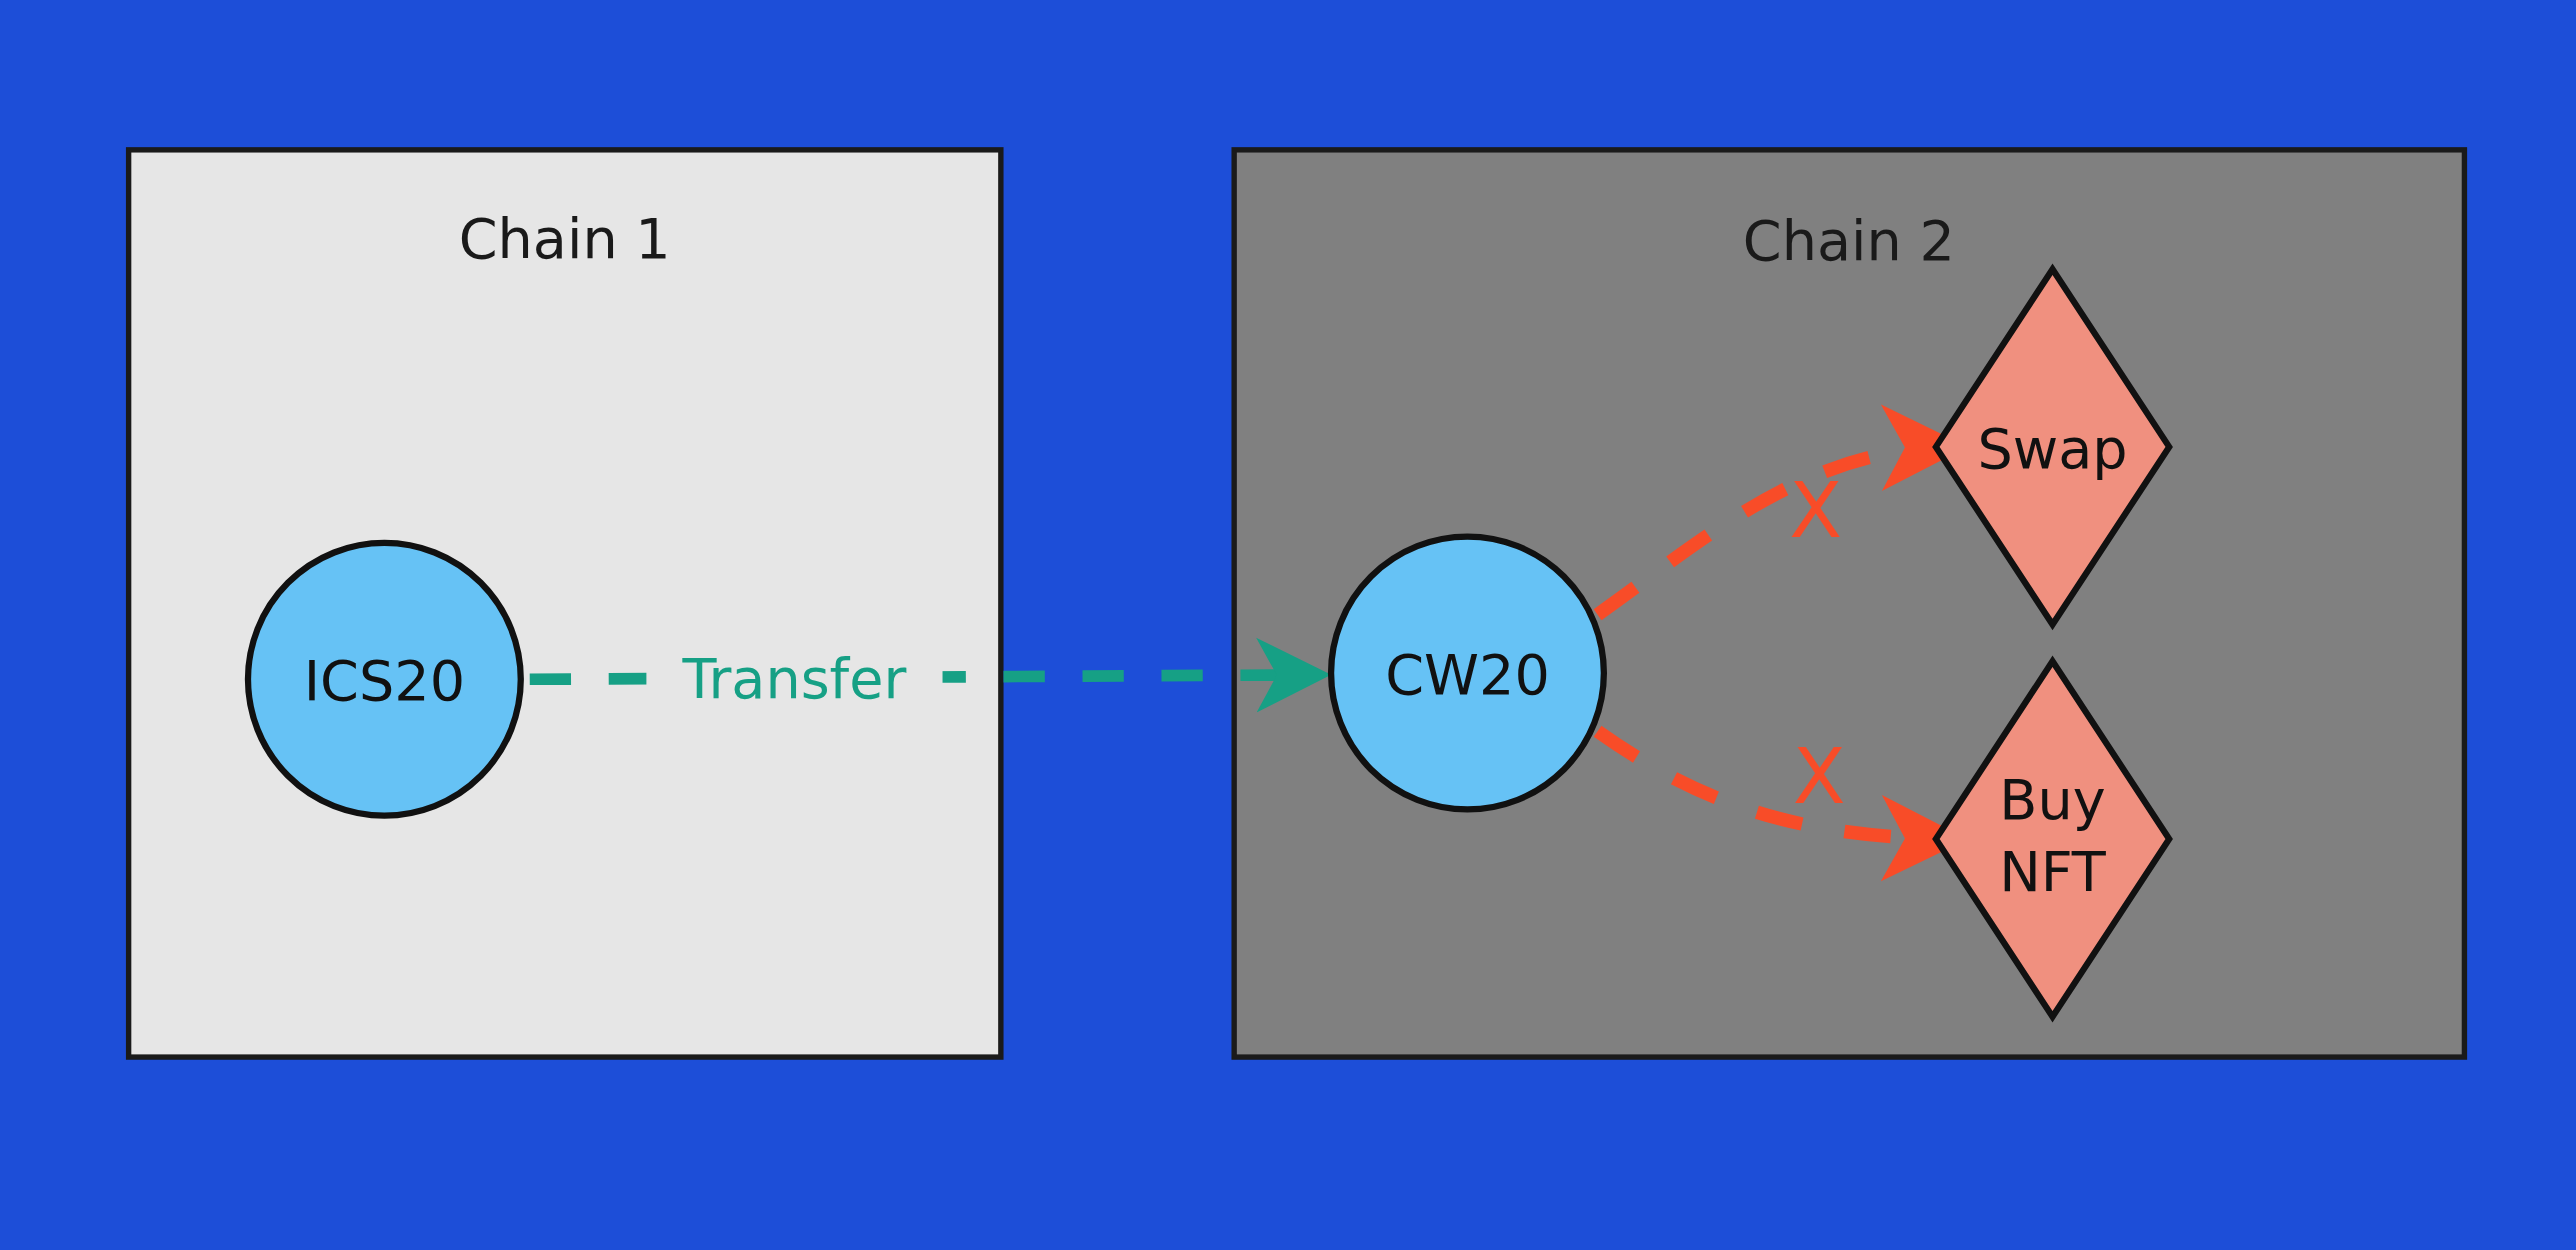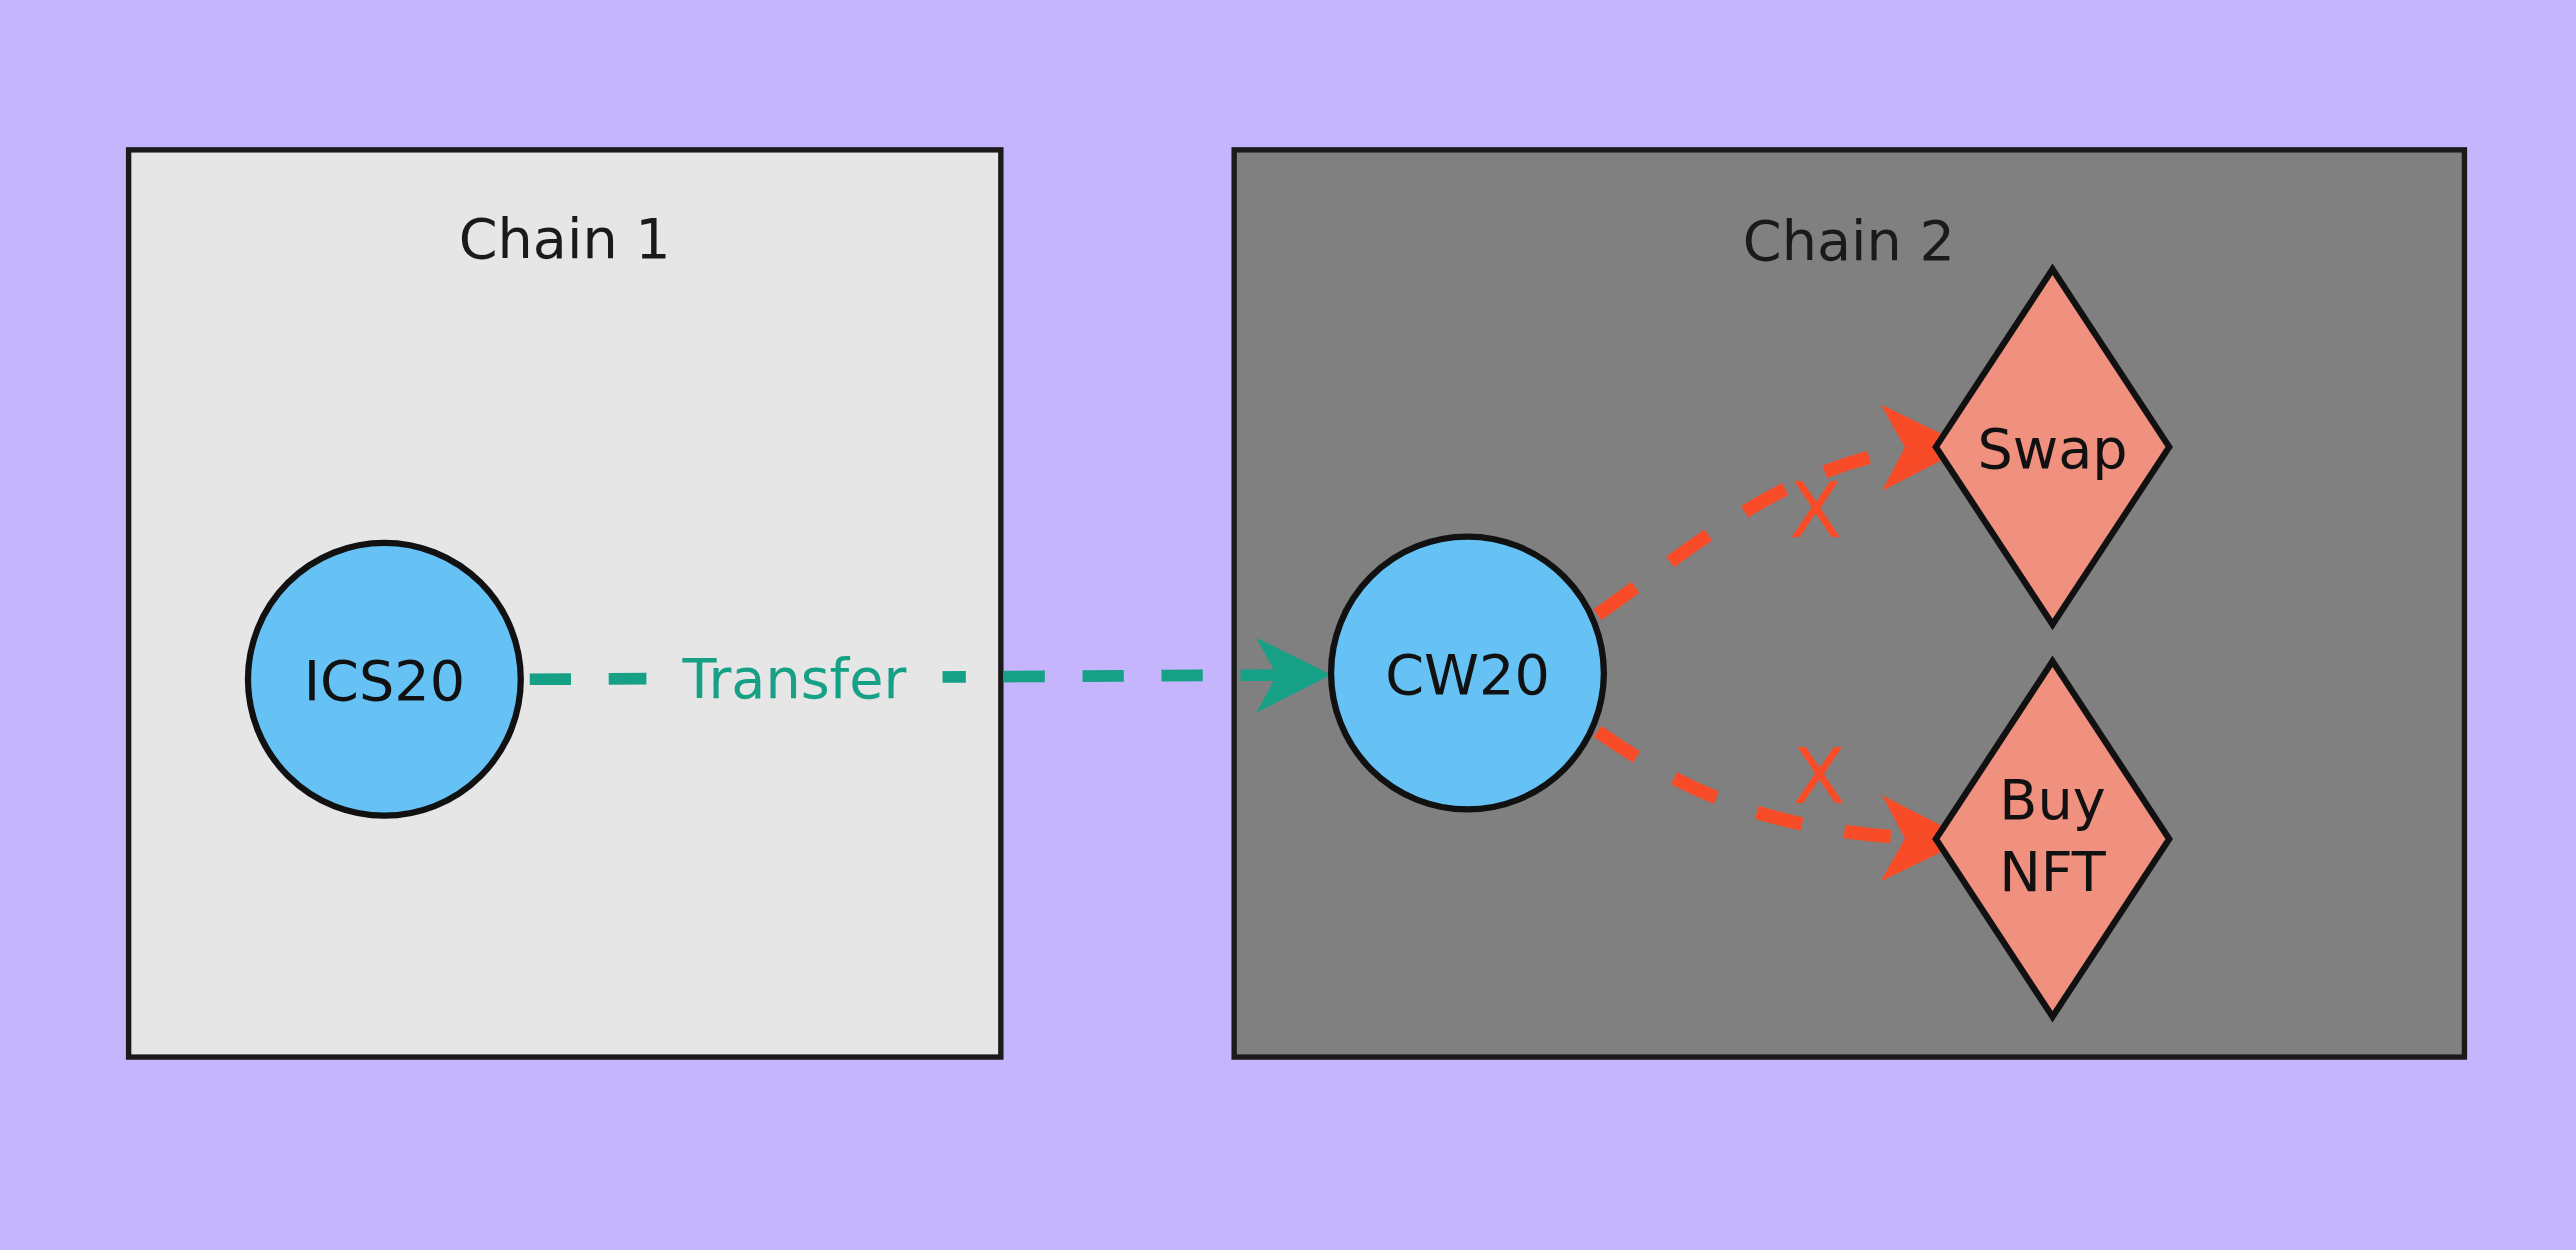--- a/index.html
+++ b/index.html
@@ -4,21 +4,21 @@
 <style>
   html, body {
     margin: 0;
     padding: 0;
     background: #f2f2f2;
   }
   #canvas {
     position: relative;
     width: 2576px;
     height: 1250px;
-    background: #c4b5fd;
+    background: #1d4ed8;
     overflow: hidden;
     font-family: "DejaVu Sans", sans-serif;
   }
   #diagram-svg {
     position: absolute;
     left: 0;
     top: 0;
     width: 2576px;
     height: 1250px;
   }

